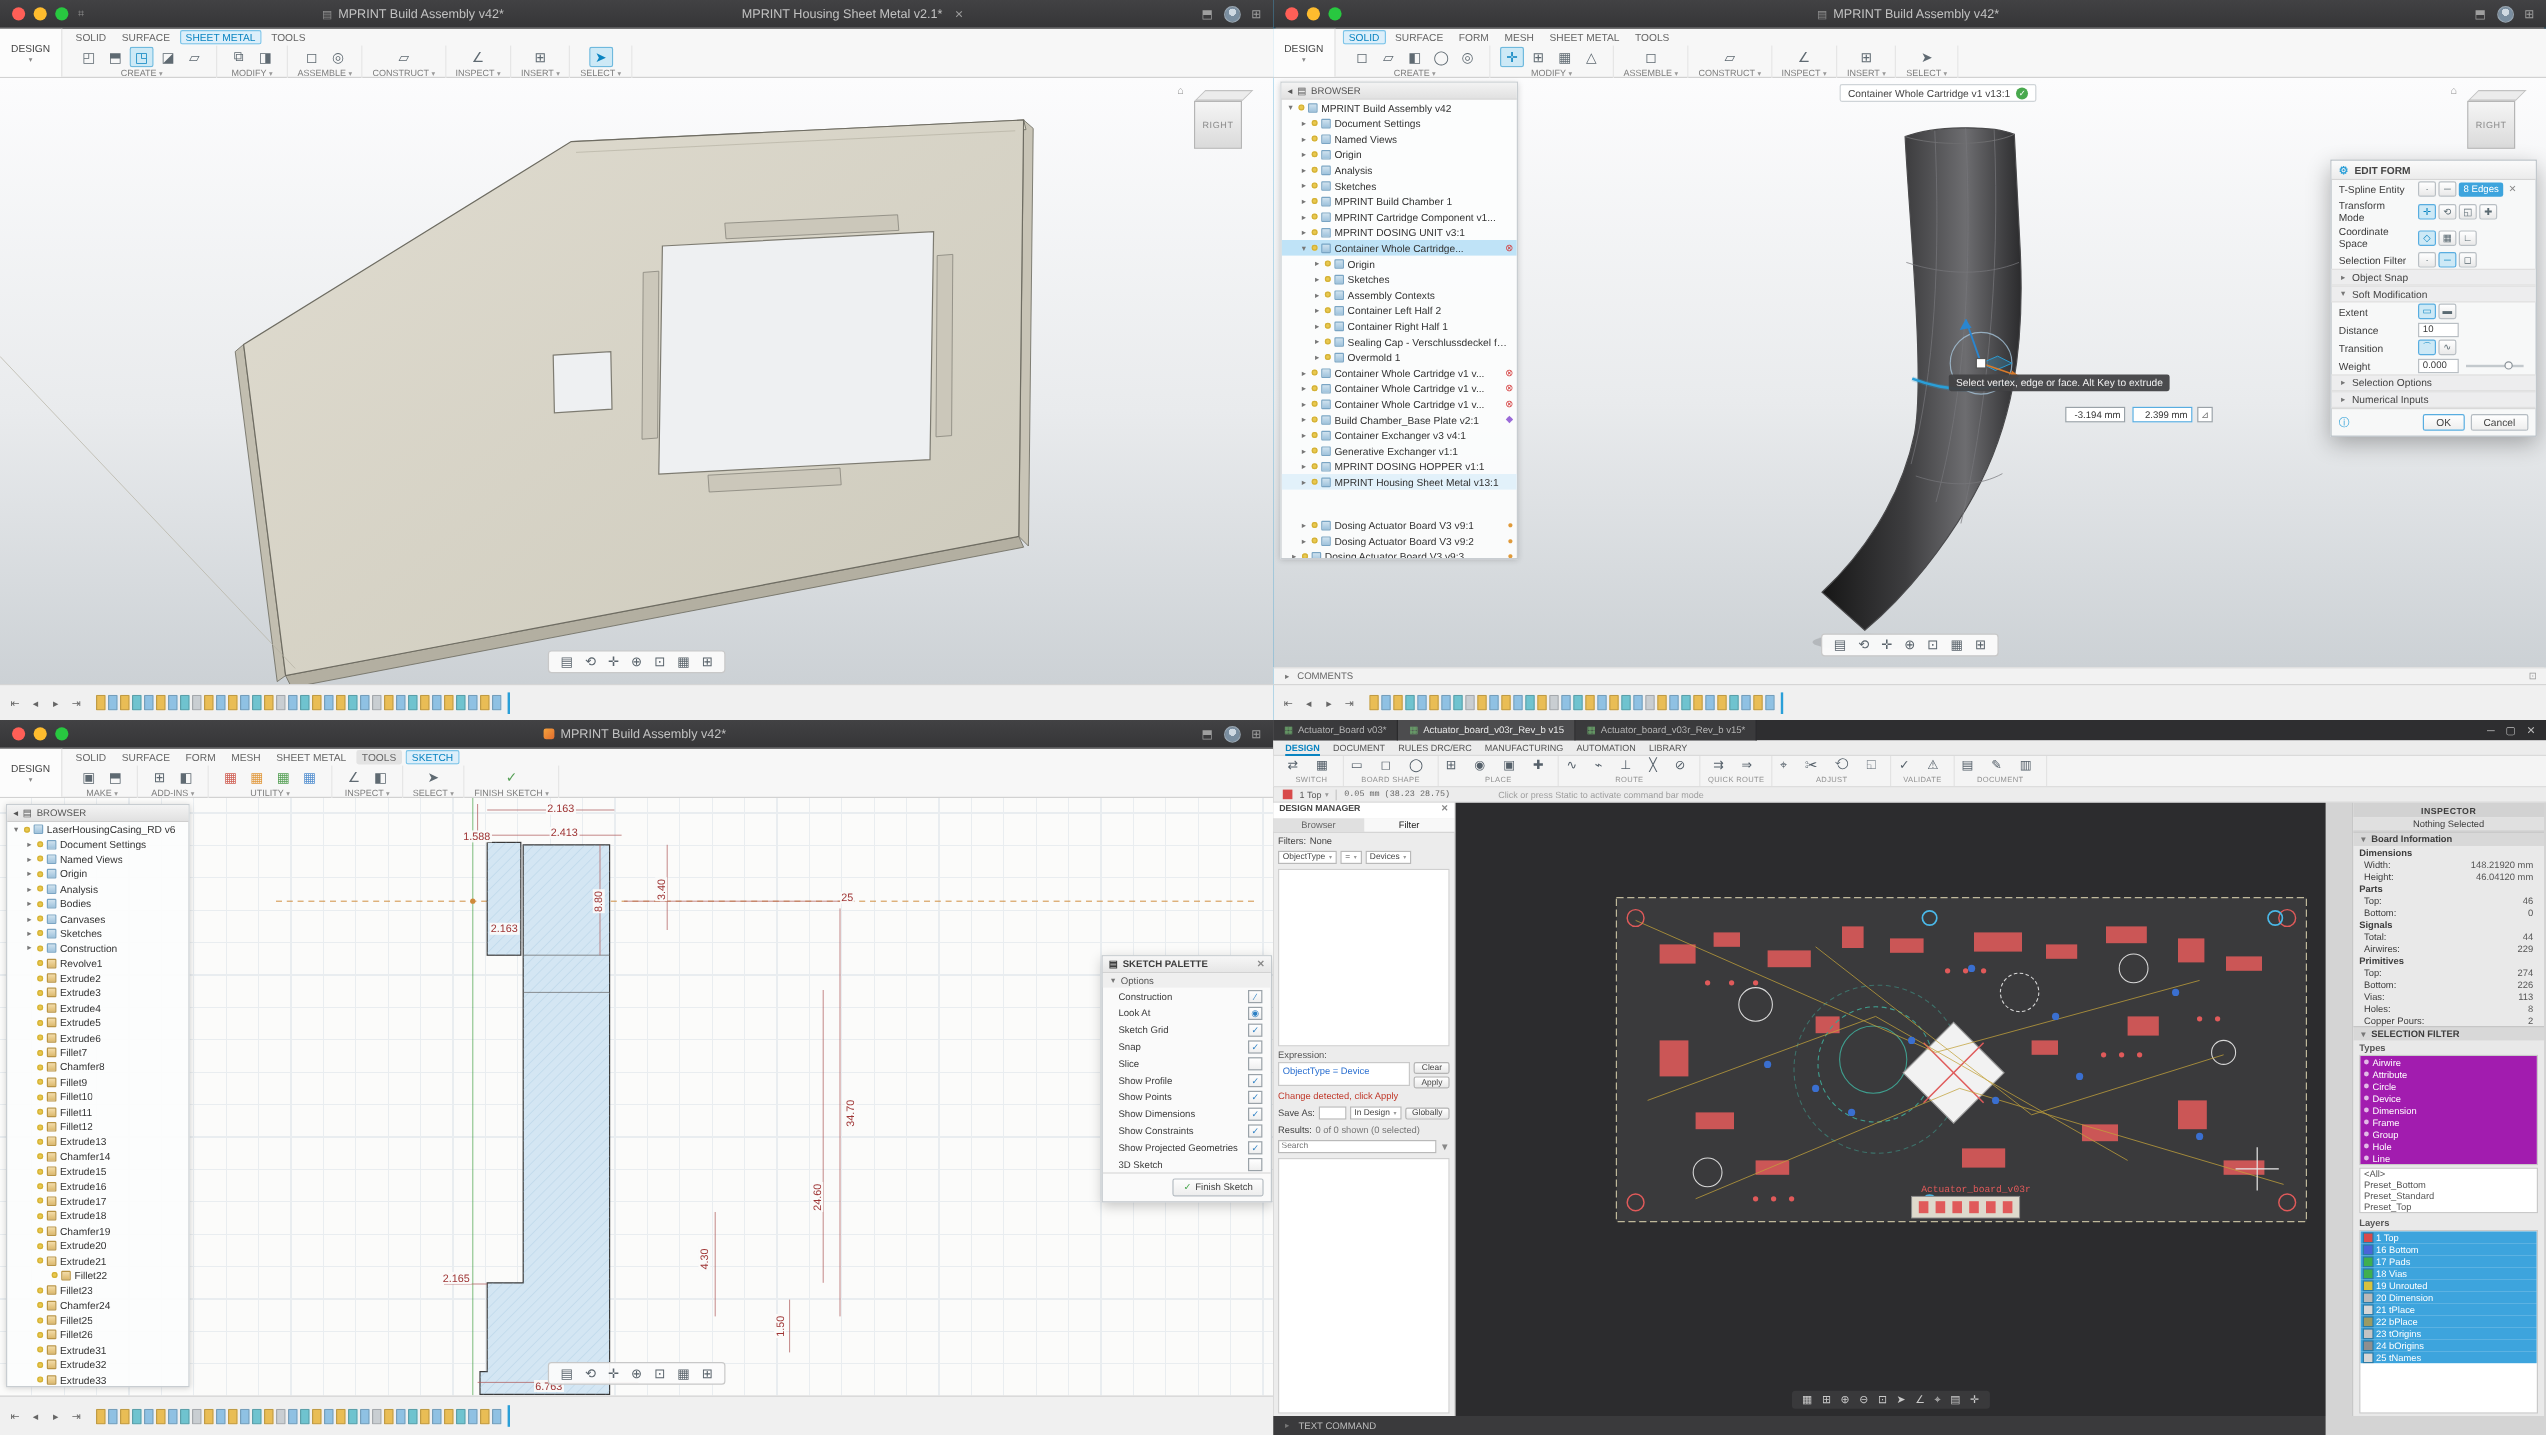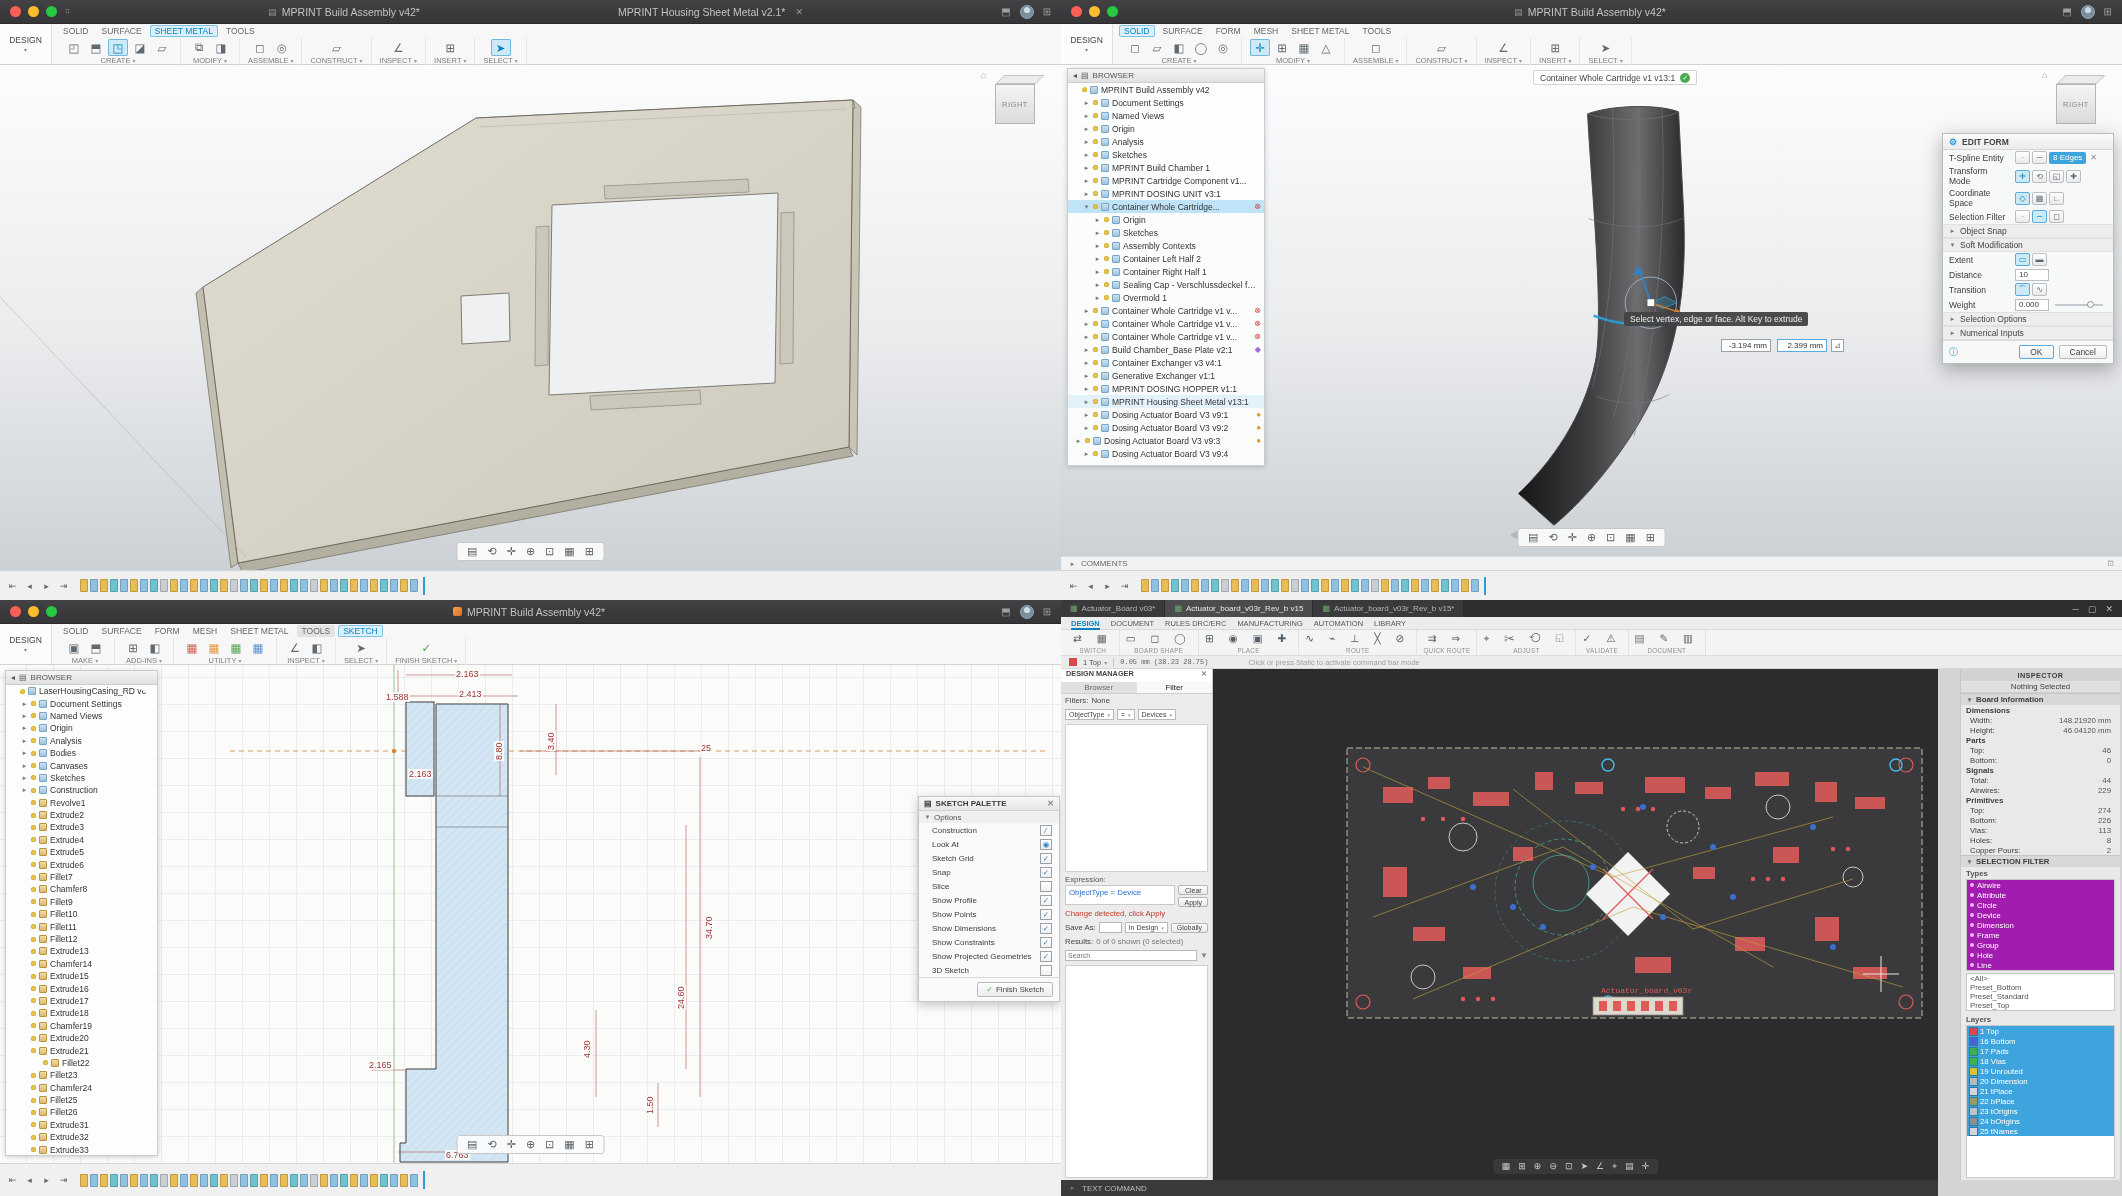--- a/index.html
+++ b/index.html
@@ -66,21 +66,21 @@
   .pbtn { font-size:9px; color:#666; width:13px; height:14px; display:flex; align-items:center; justify-content:center; }
   .ticks { display:flex; gap:2px; align-items:center; overflow:hidden; }
   .tick { width:8px; height:13px; border-radius:1px; box-shadow:inset 0 0 0 1px rgba(0,0,0,.18); flex:none; }
   .tmarker { width:2px; height:18px; background:#2a9fd8; margin-left:3px; flex:none; }
 
   
   .bpanel { position:absolute; background:rgba(252,253,253,.93); border:1px solid #c8cdd1; box-shadow:0 1px 5px rgba(0,0,0,.18); font-size:8.5px; color:#333; display:flex; flex-direction:column; }
   #tr-browser { left:6px; top:68px; width:198px; height:398px; }
   #bl-browser { left:5px; top:70px; width:153px; height:486px; }
   .bph { height:14px; background:linear-gradient(#f3f3f3,#e1e1e1); border-bottom:1px solid #cecece; display:flex; align-items:center; gap:4px; padding:0 5px; font-size:8px; color:#555; flex:none; }
-  .btree { flex:1; overflow:hidden;border-radius:32px; }
+  .btree { flex:1; overflow:hidden; }
   .brow { height:13px; display:flex; align-items:center; gap:3px; padding-right:3px; white-space:nowrap; overflow:hidden; }
   #bl-browser .brow { height:12.4px; }
   .brow.sel { background:#bfe3f7; }
   .brow.sel2 { background:#e2f1fa; }
   .tw { width:7px; font-size:7px; color:#777; text-align:center; flex:none; }
   .bulb { width:5px; height:5px; border-radius:50%; background:#e9c84e; box-shadow:inset 0 0 0 1px #d3b138; flex:none; }
   .nico { width:8px; height:8px; background:linear-gradient(#cfe2ef,#9fc3dd); border:1px solid #7aa5c4; border-radius:1px; flex:none; }
   .brow.feat .nico { background:linear-gradient(#f3dca8,#ddba6e); border-color:#b99443; }
   .blabel { overflow:hidden; text-overflow:ellipsis; }
   .bbadge { margin-left:auto; font-size:8px; flex:none; }
@@ -766,21 +766,21 @@
         </div>
 
         <div class="brow sel2" style="padding-left: 15px;">
           <span class="tw">▸</span>
           <span class="bulb"></span>
           <span class="nico"></span>
           <span class="blabel">MPRINT Housing Sheet Metal v13:1</span>
           <span class="bbadge"></span>
         </div>
 
-        <div class="brow" style="padding-left: 15px;">
+        <div class="brow" style="padding-left: 15px; margin-top: 23px;">
           <span class="tw">▸</span>
           <span class="bulb"></span>
           <span class="nico"></span>
           <span class="blabel">Dosing Actuator Board V3 v9:1</span>
           <span class="bbadge orange">●</span>
         </div>
 
         <div class="brow" style="padding-left: 15px;">
           <span class="tw">▸</span>
           <span class="bulb"></span>

